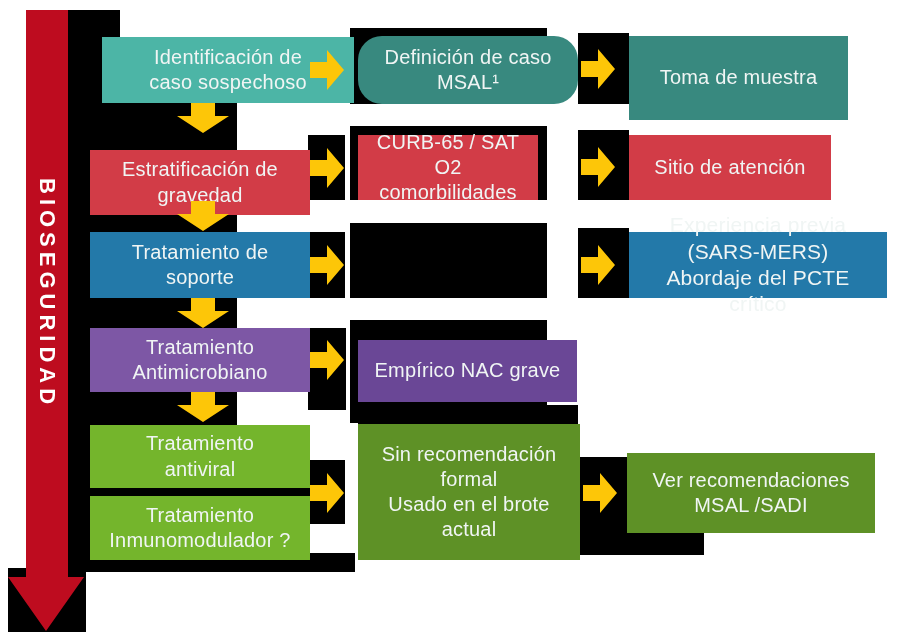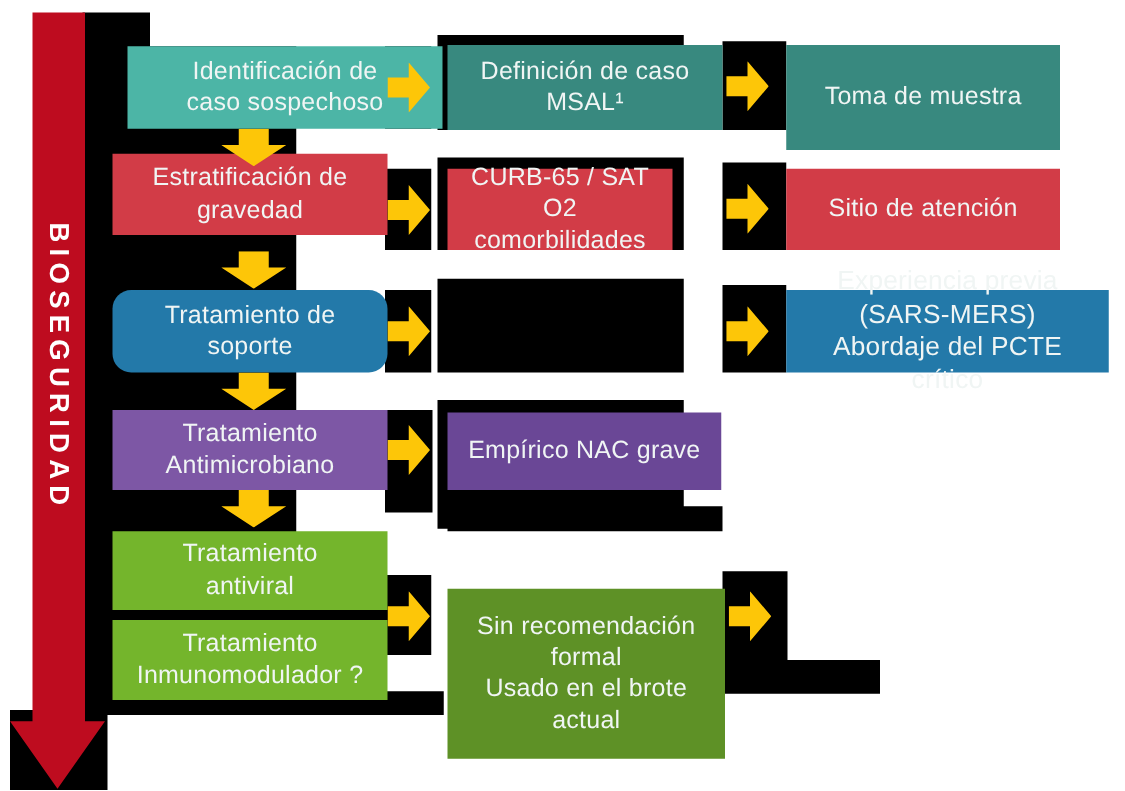--- a/index.html
+++ b/index.html
@@ -15,21 +15,21 @@
     font-size:20px; line-height:1.26; letter-spacing:0.2px; padding:2px 6px;
     box-sizing:border-box;
   }
   .teal-light  { background:var(--teal_light); }
   .teal-dark   { background:var(--teal_dark); }
   .red-box     { background:var(--red); }
   .blue-box    { background:var(--blue); }
   .purple-light{ background:var(--purple_light); }
   .purple-dark { background:var(--purple_dark); }
   .green-light { background:var(--green_light); }
-  .green-dark  { background:var(--green_dark);margin-top:47px; }
+  .green-dark  { background:var(--green_dark); }
   .small-text  { font-size:21px; }
   .arrow-svg { position:absolute; display:block; }
   .arrow-svg polygon { fill:var(--arrow_yellow); }
   #bio-arrow { position:absolute; left:0; top:0; }
   #bio-arrow polygon { fill:var(--biosecurity_red); }
   #bio-label {
     position:absolute; left:26px; top:10px; width:42px; height:567px;
     display:flex; align-items:center; justify-content:center;
     writing-mode:vertical-rl;
     color:#ffffff; font-weight:bold; font-size:22px; letter-spacing:5px;
@@ -64,45 +64,47 @@
   <div class="shadow" style="left:578px;top:457px;width:52px;height:76px;"></div>
   <div class="shadow" style="left:578px;top:528px;width:126px;height:27px;"></div>
 
   <svg id="bio-arrow" width="90" height="633" viewBox="0 0 90 633">
     <polygon points="26,10 68,10 68,577 84,577 46,631 8,577 26,577"></polygon>
   </svg>
   <div id="bio-label">BIOSEGURIDAD</div>
 
   <div class="box teal-light" style="left:90px;top:37px;width:252px;height:66px;margin-left:12px;">Identificación de
 caso sospechoso</div>
-  <div class="box red-box" style="left:90px;top:123px;width:220px;height:65px;">Estratificación de
+  <div class="box red-box" style="left:90px;top:150px;width:220px;height:65px;">Estratificación de
 gravedad</div>
-  <div class="box blue-box" style="left:90px;top:232px;width:220px;height:66px;border-radius:15px;">Tratamiento de
+  <div class="box blue-box" style="left:90px;top:232px;width:220px;height:66px;">Tratamiento de
 soporte</div>
   <div class="box purple-light" style="left:90px;top:328px;width:220px;height:64px;">Tratamiento
 Antimicrobiano</div>
   <div class="box green-light" style="left:90px;top:425px;width:220px;height:63px;">Tratamiento
 antiviral</div>
   <div class="box green-light" style="left:90px;top:496px;width:220px;height:64px;">Tratamiento
 Inmunomodulador ?</div>
 
-  <div class="box teal-dark" style="left:358px;top:36px;width:220px;height:68px;">Definición de caso
+  <div class="box teal-dark" style="left:358px;top:36px;width:220px;height:68px;border-radius:24px;">Definición de caso
 MSAL¹</div>
   <div class="box red-box" style="left:358px;top:135px;width:180px;height:65px;">CURB-65 / SAT O2
 comorbilidades</div>
-  <div class="box purple-dark" style="left:358px;top:330px;width:219px;height:62px;">Empírico NAC grave</div>
+  <div class="box purple-dark" style="left:358px;top:340px;width:219px;height:62px;">Empírico NAC grave</div>
   <div class="box green-dark" style="left:358px;top:424px;width:222px;height:136px;">Sin recomendación
 formal
 Usado en el brote
 actual</div>
 
   <div class="box teal-dark" style="left:629px;top:36px;width:219px;height:84px;">Toma de muestra</div>
-  <div class="box red-box" style="left:629px;top:135px;width:219px;height:65px;">Sitio de atención</div>
+  <div class="box red-box" style="left:629px;top:135px;width:202px;height:65px;">Sitio de atención</div>
   <div class="box blue-box small-text" style="left:629px;top:232px;width:258px;height:66px;">Experiencia previa (SARS-MERS)
 Abordaje del PCTE crítico</div>
+  <div class="box green-dark" style="left:627px;top:453px;width:248px;height:80px;">Ver recomendaciones
+MSAL /SADI</div>
 
   <svg class="arrow-svg" style="left:310px;top:50px;" width="34" height="40" viewBox="0 0 34 40">
       <polygon points="0,12 17,12 17,0 34,20 17,40 17,28 0,28"></polygon>
     </svg>
   <svg class="arrow-svg" style="left:310px;top:148px;" width="34" height="40" viewBox="0 0 34 40">
       <polygon points="0,12 17,12 17,0 34,20 17,40 17,28 0,28"></polygon>
     </svg>
   <svg class="arrow-svg" style="left:310px;top:245px;" width="34" height="40" viewBox="0 0 34 40">
       <polygon points="0,12 17,12 17,0 34,20 17,40 17,28 0,28"></polygon>
     </svg>

